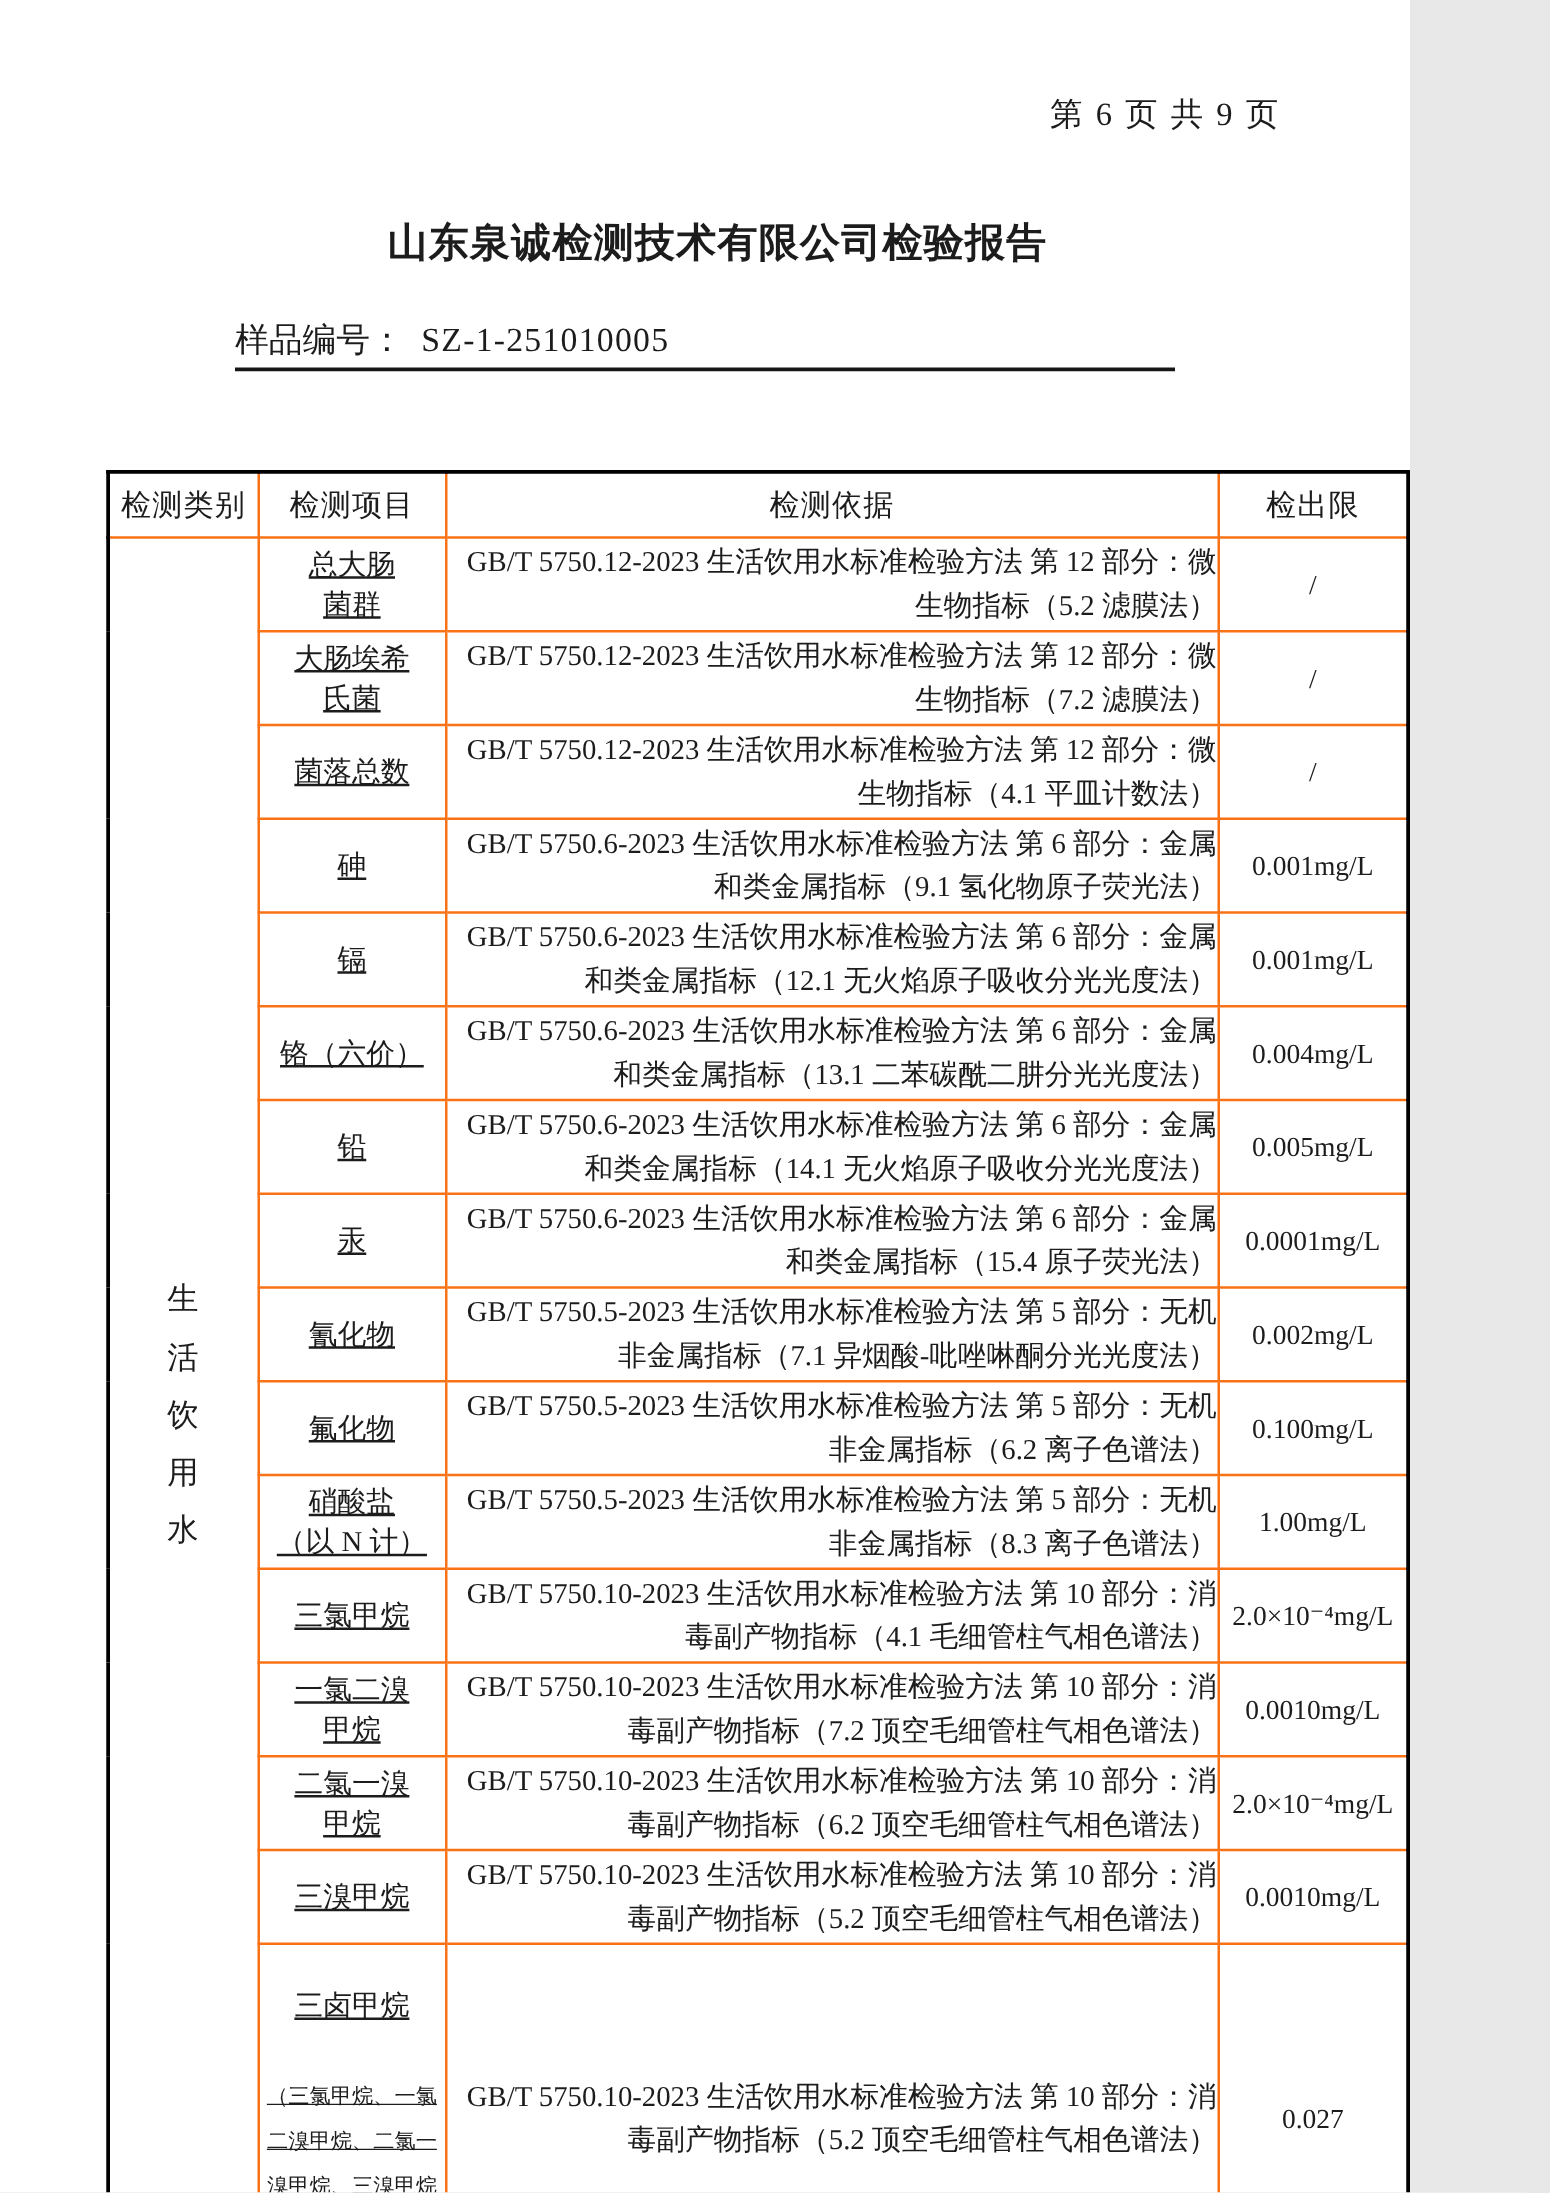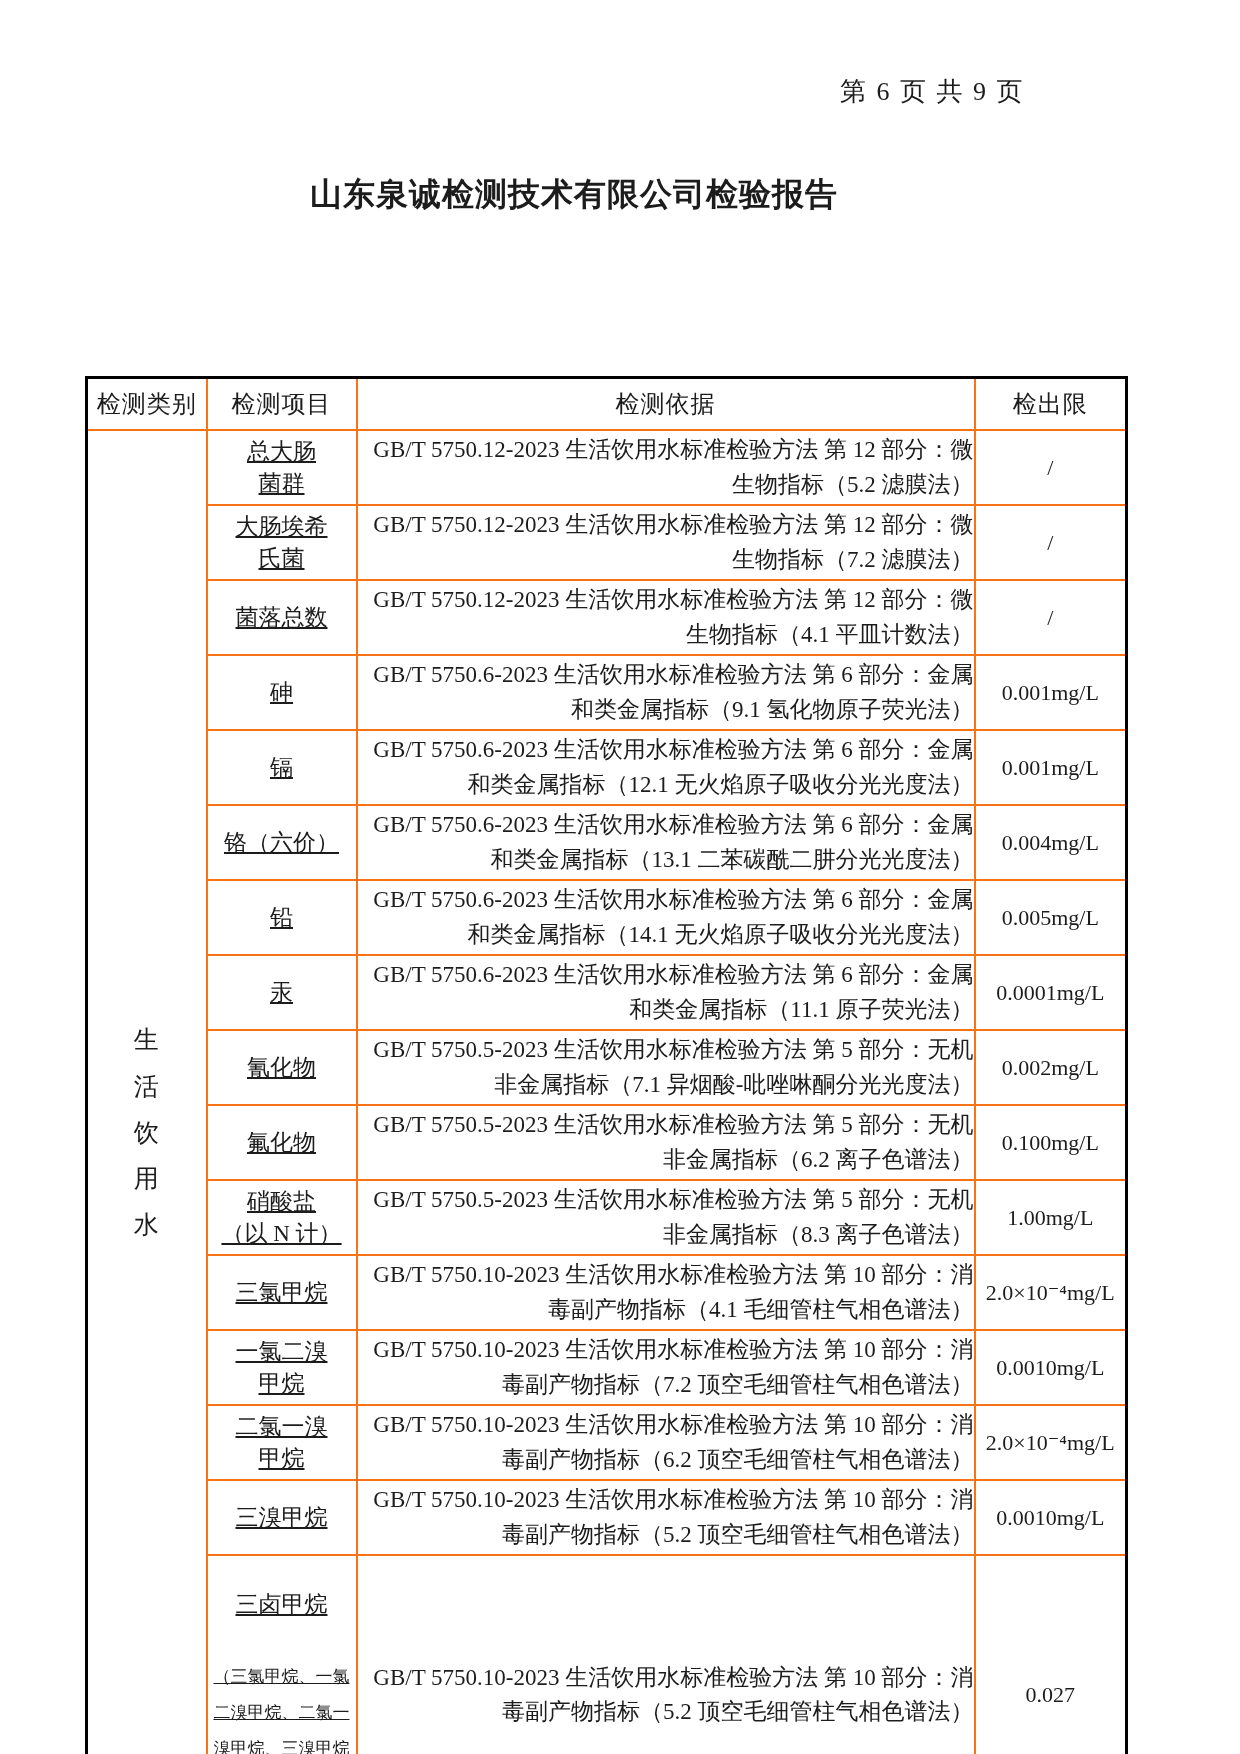--- a/index.html
+++ b/index.html
@@ -1,18 +1,18 @@
 <!DOCTYPE html>
 <html><head>
 <meta charset="utf-8">
 <style>
   html, body { margin: 0; padding: 0; background: #e8e8e8; }
   .page {
     position: relative;
-    width: 1240px;
+    width: 1128px;
     height: 1754px;
     background: #ffffff;
     font-family: "Liberation Serif", "DejaVu Serif", serif;
     color: #1c1c1c;
     overflow: hidden;
   }
   .page-number {
     position: absolute;
     top: 74px;
     left: 840px;
@@ -116,20 +116,23 @@
 </style>
 </head>
 <body>
 
 <div class="page">
 
   <div class="page-number">第 6 页 共 9 页</div>
 
   <div class="report-title">山东泉诚检测技术有限公司检验报告</div>
 
+  <div class="sample-line">
+    <span>样品编号：</span><span class="num">SZ-1-251010005</span>
+  </div>
 
 
   <table class="methods">
     <colgroup>
       <col class="c-category">
         <col class="c-item">
         <col class="c-basis">
         <col class="c-limit">
     </colgroup>
     <thead>
@@ -178,21 +181,21 @@
         <td class="cell-basis">GB/T 5750.6-2023 生活饮用水标准检验方法 第 6 部分：金属和类金属指标（13.1 二苯碳酰二肼分光光度法）</td>
         <td class="cell-limit">0.004mg/L</td>
       </tr>
       <tr class="data-row">
         <td class="cell-item">铅</td>
         <td class="cell-basis">GB/T 5750.6-2023 生活饮用水标准检验方法 第 6 部分：金属和类金属指标（14.1 无火焰原子吸收分光光度法）</td>
         <td class="cell-limit">0.005mg/L</td>
       </tr>
       <tr class="data-row">
         <td class="cell-item">汞</td>
-        <td class="cell-basis">GB/T 5750.6-2023 生活饮用水标准检验方法 第 6 部分：金属和类金属指标（11.1 原子荧光法）</td>
+        <td class="cell-basis">GB/T 5750.6-2023 生活饮用水标准检验方法 第 6 部分：金属和类金属指标（15.4 原子荧光法）</td>
         <td class="cell-limit">0.0001mg/L</td>
       </tr>
       <tr class="data-row">
         <td class="cell-item">氰化物</td>
         <td class="cell-basis">GB/T 5750.5-2023 生活饮用水标准检验方法 第 5 部分：无机非金属指标（7.1 异烟酸-吡唑啉酮分光光度法）</td>
         <td class="cell-limit">0.002mg/L</td>
       </tr>
       <tr class="data-row">
         <td class="cell-item">氟化物</td>
         <td class="cell-basis">GB/T 5750.5-2023 生活饮用水标准检验方法 第 5 部分：无机非金属指标（6.2 离子色谱法）</td>

